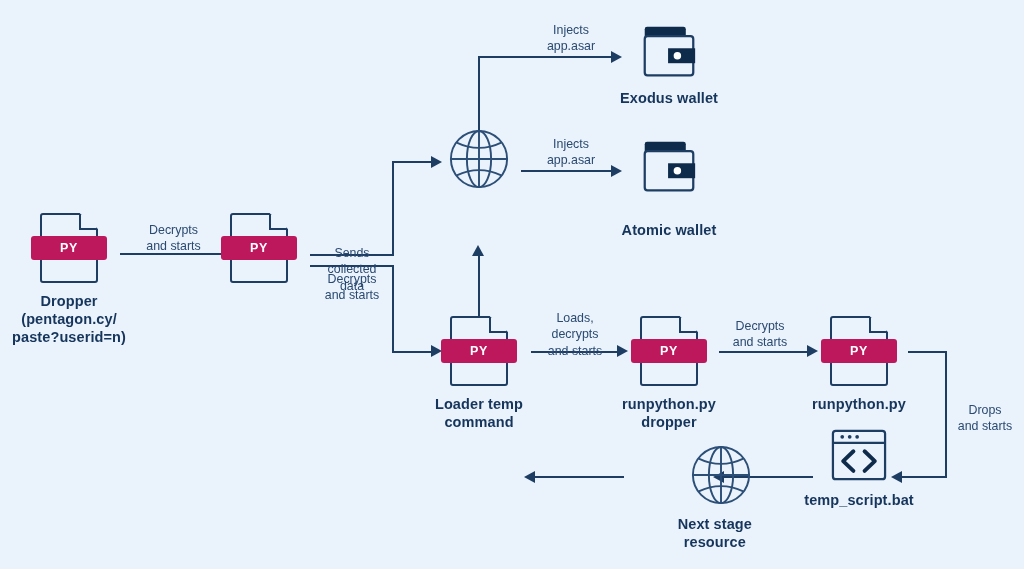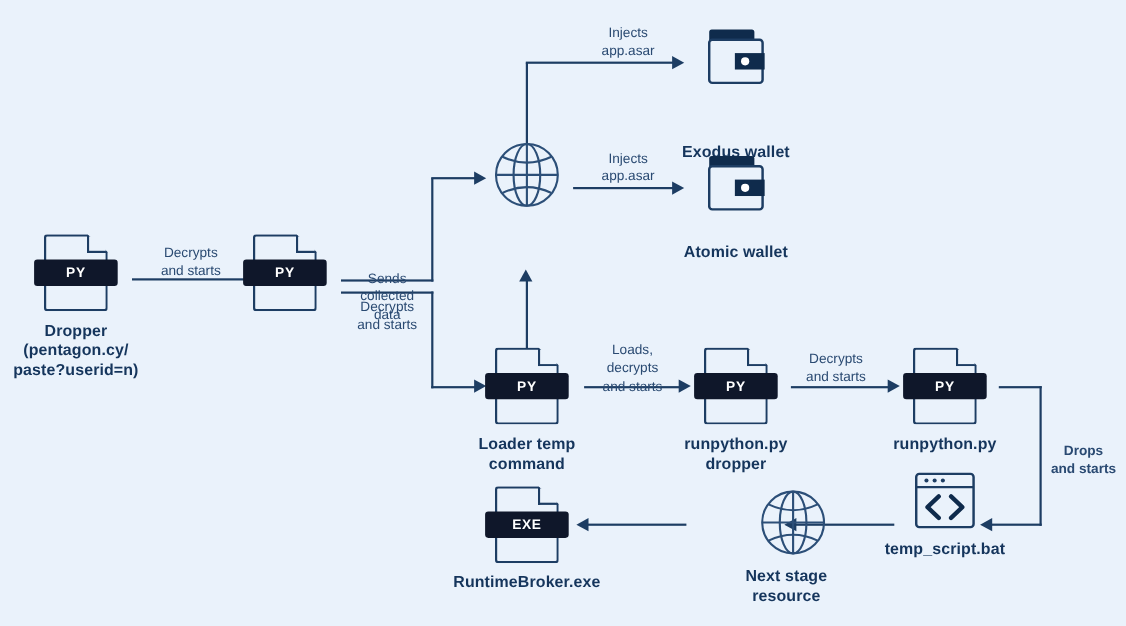--- a/index.html
+++ b/index.html
@@ -41,21 +41,21 @@
     border-bottom:2.2px solid #1d3d63;
     box-sizing:border-box;
     background:transparent;
     transform:skew(0deg);
     clip-path:polygon(0 0,100% 100%,0 100%);
   }
   .file-icon .band{
     position:absolute;left:-9px;right:-9px;top:50%;
     transform:translateY(-50%);
     height:24px;
-    background:#0f172a;
+    background:#be185d;
     border-radius:3px;
     display:flex;align-items:center;justify-content:center;
     color:#ffffff;
     font-size:12.5px;font-weight:bold;letter-spacing:.6px;
   }
 
   
   .globe{width:62px;height:62px;}
 
   
@@ -138,21 +138,21 @@
 and starts</div>
   <div class="edge-label" style="left:523px;top:22px;width:96px;">Injects
 app.asar</div>
   <div class="edge-label" style="left:523px;top:136px;width:96px;">Injects
 app.asar</div>
   <div class="edge-label" style="left:530px;top:310px;width:90px;">Loads,
 decrypts
 and starts</div>
   <div class="edge-label" style="left:712px;top:318px;width:96px;">Decrypts
 and starts</div>
-  <div class="edge-label" style="left:946px;top:402px;width:78px;font-weight:bold;">Drops
+  <div class="edge-label" style="left:946px;top:402px;width:78px;">Drops
 and starts</div>
 
   <div class="node" style="left:40px;top:213px;width:160px;margin-left:-51px;">
     <div class="file-icon">
       <div class="sheet"></div>
         <div class="fold"></div>
       <div class="band">PY</div>
     </div>
     <div class="node-label">Dropper
 (pentagon.cy/
@@ -173,21 +173,21 @@
         <circle cx="32" cy="32" r="29"></circle>
         <ellipse cx="32" cy="32" rx="12.5" ry="29"></ellipse>
         <line x1="32" y1="3" x2="32" y2="61"></line>
         <line x1="3" y1="32" x2="61" y2="32"></line>
         <path d="M9 15 Q32 26 55 15"></path>
         <path d="M9 49 Q32 38 55 49"></path>
       </g>
     </svg>
   </div>
 
-  <div class="node" style="left:640px;top:24px;width:160px;margin-left:-51px;gap:41px;">
+  <div class="node" style="left:640px;top:24px;width:160px;margin-left:-51px;">
     <svg class="wallet" viewBox="0 0 62 60">
       <rect x="5" y="3" width="44" height="12" rx="2.5" fill="#0f2b4c"></rect>
       <rect x="5" y="13" width="52" height="42" rx="3" fill="#eaf2fb" stroke="#1d3d63" stroke-width="2.4"></rect>
       <rect x="30" y="26" width="29" height="16" fill="#0f2b4c"></rect>
       <circle cx="40" cy="34" r="4" fill="#ffffff"></circle>
     </svg>
     <div class="node-label">Exodus wallet</div>
   </div>
 
   <div class="node" style="left:640px;top:139px;width:160px;margin-left:-51px;gap:17px;">
@@ -250,22 +250,14 @@
         <line x1="32" y1="3" x2="32" y2="61"></line>
         <line x1="3" y1="32" x2="61" y2="32"></line>
         <path d="M9 15 Q32 26 55 15"></path>
         <path d="M9 49 Q32 38 55 49"></path>
       </g>
     </svg>
     <div class="node-label">Next stage
 resource</div>
   </div>
 
-  <div class="node" style="left:450px;top:442px;width:180px;margin-left:-61px;">
-    <div class="file-icon">
-      <div class="sheet"></div>
-        <div class="fold"></div>
-      <div class="band">EXE</div>
-    </div>
-    <div class="node-label">RuntimeBroker.exe</div>
-  </div>
 
 </div>
 
 </body></html>

